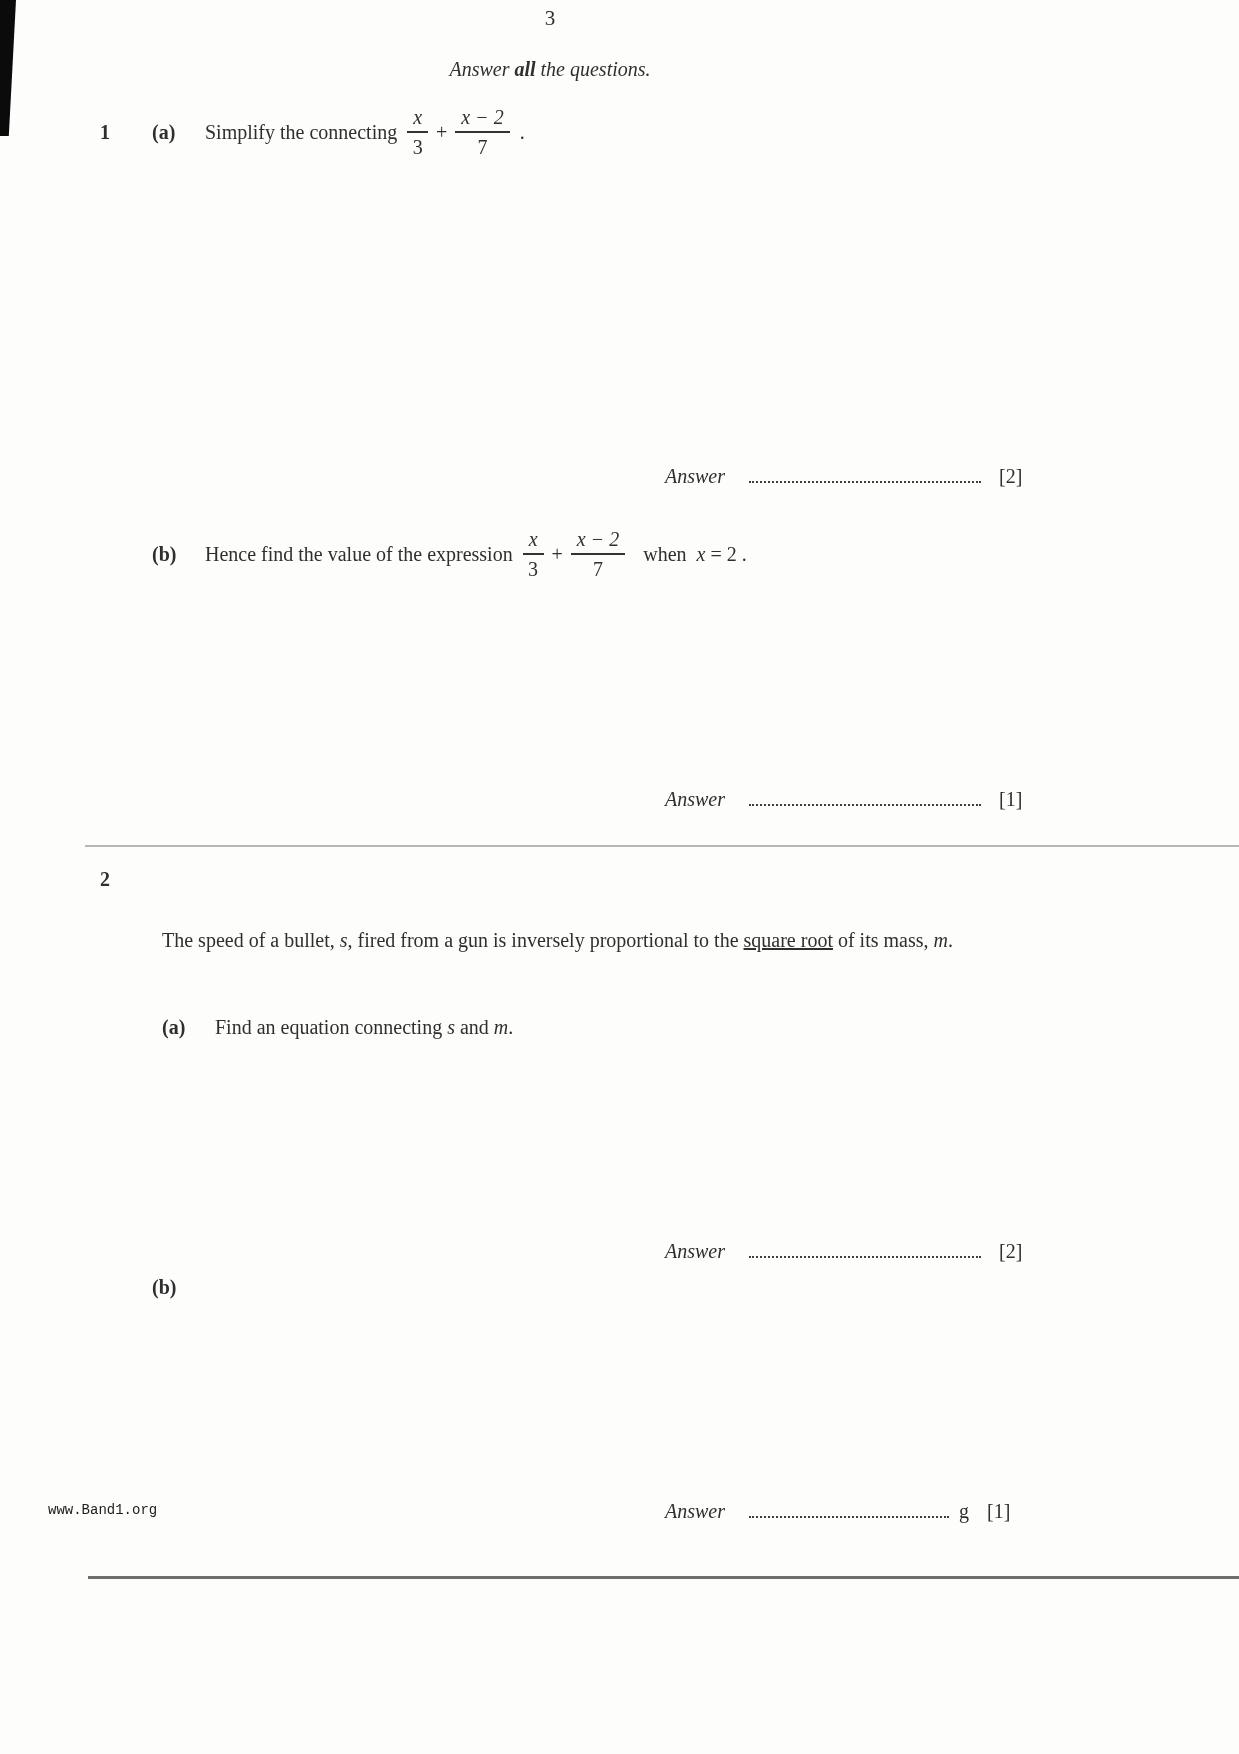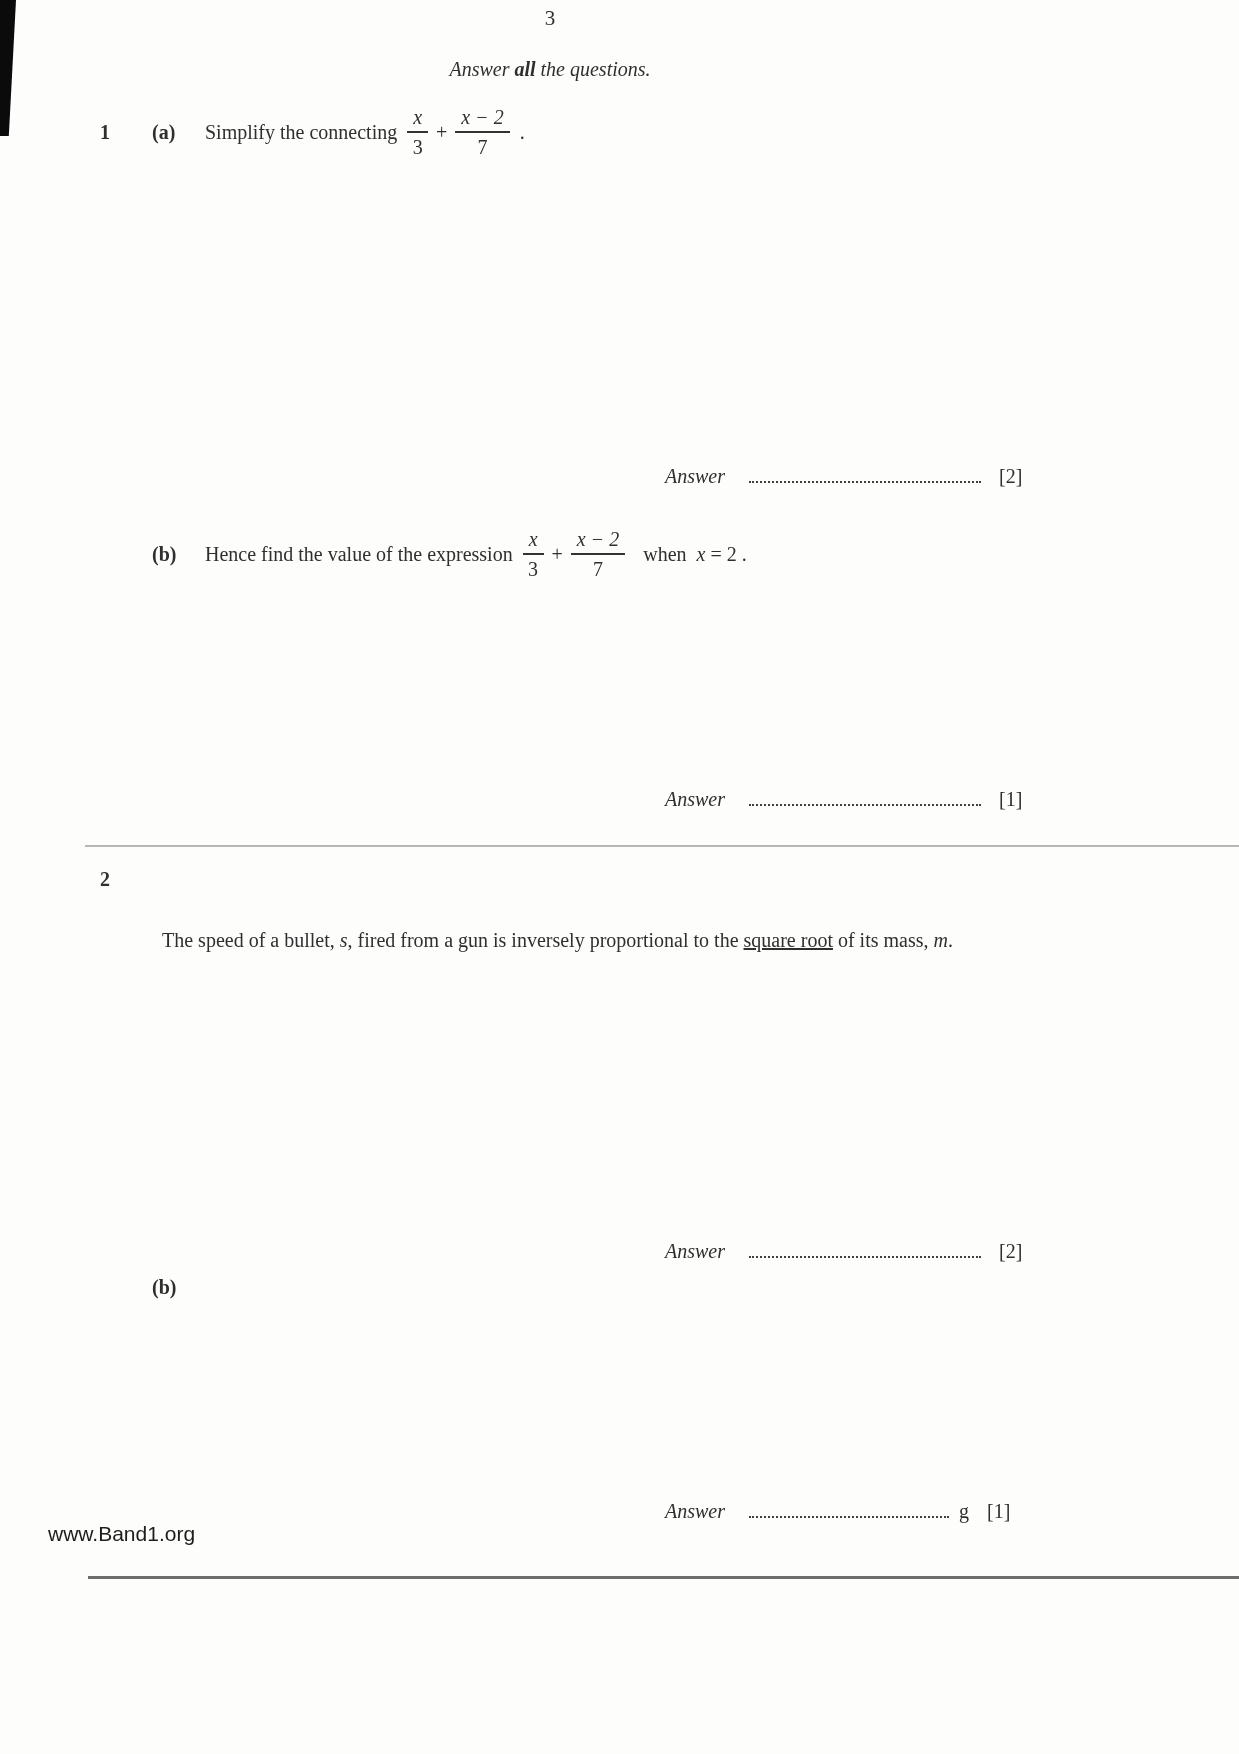--- a/index.html
+++ b/index.html
@@ -29,21 +29,21 @@
   .marks { margin-left:18px; }
   .answer-label { font-style:italic; }
   
   .divider { position:absolute; left:85px; right:0; top:845px; height:2px; background:#b7b7b7; }
   .bottom-rule { position:absolute; left:88px; right:0; top:1576px; height:3px; background:#6e6e6e; }
   
   .artifact-tl {
     position:absolute; left:0; top:0; width:16px; height:136px; background:#0b0b0b;
     clip-path:polygon(0 0, 100% 0, 55% 100%, 0 100%);
   }
-  .footer { position:absolute; left:48px; top:1502px; font-family:Liberation Sans, sans-serif; font-size:21px; color:#1d1d1d;margin-top:20px; }
+  .footer { position:absolute; left:48px; top:1502px; font-family:Liberation Mono, monospace; font-size:14px; color:#1d1d1d; }
   .pgnum { top:6px; font-size:21px; }
   .instr { top:58px; font-size:20px;font-style:italic; }
 </style>
 </head>
 <body>
 
 <div class="paper">
 
   <div class="artifact-tl"></div>
 
@@ -66,20 +66,21 @@
   <div class="brow" style="top:788px; left:665px;">
     <span class="answer-label">Answer</span><span class="dots" style="width:232px; margin-left:24px;"></span><span class="marks">[1]</span>
   </div>
 
   <div class="divider"></div>
 
   <div class="abs bold" style="top:868px; left:100px;">2</div>
 
   <div class="abs keep" style="top:868px; left:152px; width:900px; line-height:29px;margin-left:10px;">
     <div><span>The speed of a bullet, </span><span class="it">s</span><span>, fired from a gun is inversely proportional to the </span><span class="ul">square root</span><span> of its mass, </span><span class="it">m</span><span>.</span></div>
+    <div><span class="qlabel">(a)</span><span>Find an equation connecting </span><span class="it">s</span><span> and </span><span class="it">m</span><span>.</span></div>
   </div>
 
   <div class="brow" style="top:1240px; left:665px;">
     <span class="answer-label">Answer</span><span class="dots" style="width:232px; margin-left:24px;"></span><span class="marks">[2]</span>
   </div>
 
   <div class="brow" style="top:1276px; left:152px;">
     <span class="qlabel">(b)</span>
   </div>
 

